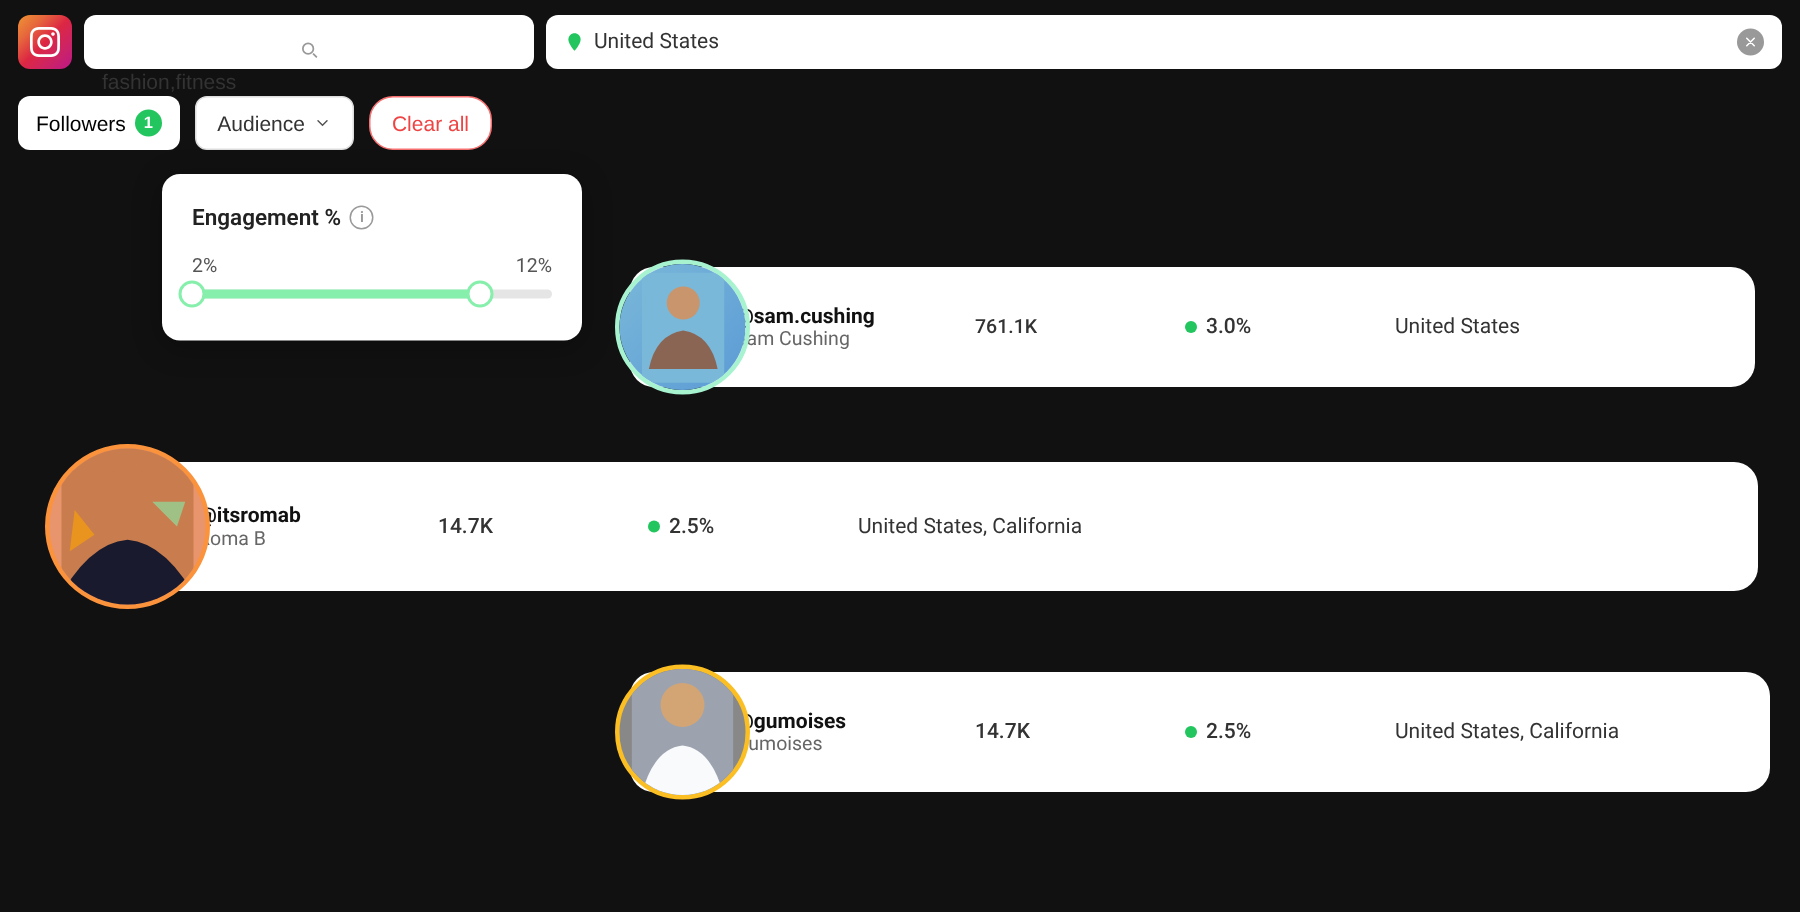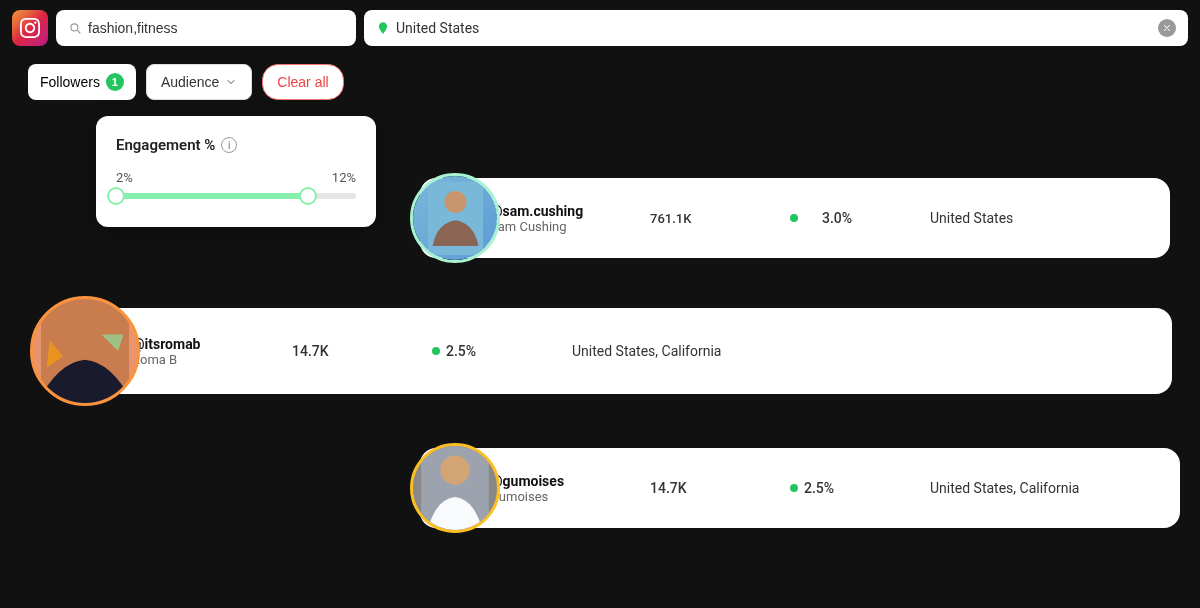--- a/index.html
+++ b/index.html
@@ -41,20 +41,21 @@
 
     .search-box {
       display: flex;
       align-items: center;
       background: #fff;
       border-radius: 8px;
       padding: 16px 12px;
       height: 36px;
       width: 300px;
       gap: 6px;
+      flex-direction: column;
     }
 
     .search-box svg {
       width: 14px;
       height: 14px;
       fill: #999;
       flex-shrink: 0;
     }
 
     .search-box input {
@@ -119,21 +120,20 @@
       cursor: pointer;
       white-space: nowrap;
     }
 
     
     .filter-bar {
       display: flex;
       align-items: flex-end;
       gap: 10px;
       padding: 8px 12px;
-      margin-left: 16px;
     }
 
     .followers-btn {
       background: #fff;
       border: none;
       border-radius: 8px;
       padding: 0 12px;
       height: 36px;
       font-size: 14px;
       font-weight: 500;
@@ -153,21 +153,21 @@
       font-weight: 700;
       display: flex;
       align-items: center;
       justify-content: center;
     }
 
     
     .engagement-panel {
       position: absolute;
       top: 116px;
-      left: 96px;
+      left: 108px;
       background: white;
       border-radius: 12px;
       padding: 20px;
       width: 280px;
       box-shadow: 0 4px 20px rgba(0,0,0,0.3);
       z-index: 10;
     }
 
     .engagement-title {
       font-size: 15px;
@@ -362,21 +362,21 @@
           <circle cx="30" cy="22" r="12" fill="#c8956c"></circle>
           <path d="M5 70 Q10 45 30 42 Q50 45 55 70 Z" fill="#8b6553"></path>
         </svg>
       </div>
     </div>
     <div style="flex:0 0 160px;">
       <div style="font-size:14px; font-weight:700; color:#111;">@sam.cushing</div>
       <div style="font-size:13px; color:#666;">Sam Cushing</div>
     </div>
     <div style="flex:0 0 140px; font-size:13px; font-weight:500; color:#333;">761.1K</div>
-    <div style="flex:0 0 140px; font-size:14px; font-weight:500; color:#333; display:flex; align-items:center; gap:24px;">
+    <div style="flex:0 0 140px; font-size:14px; font-weight:500; color:#333; display:flex; align-items:center; gap:6px;">
       <span style="width:8px;height:8px;background:#22c55e;border-radius:50%;display:inline-block;"></span>
       <span>3.0%</span>
     </div>
     <div style="flex:1; font-size:14px; color:#333;">United States</div>
   </div>
 
   <div style="position:absolute; top:140px; left:52px; width:1120px; height:86px; background:white; border-radius:16px; display:flex; align-items:center; padding:0 24px 0 80px;">
 
     <div style="position:absolute; left:-22px; top:50%; transform:translateY(-50%); width:110px; height:110px; border-radius:50%; border:3px solid #fb923c; overflow:hidden; background:#e8956d; display:flex; align-items:center; justify-content:center;">
       <svg viewBox="0 0 80 100" width="110" height="110">

